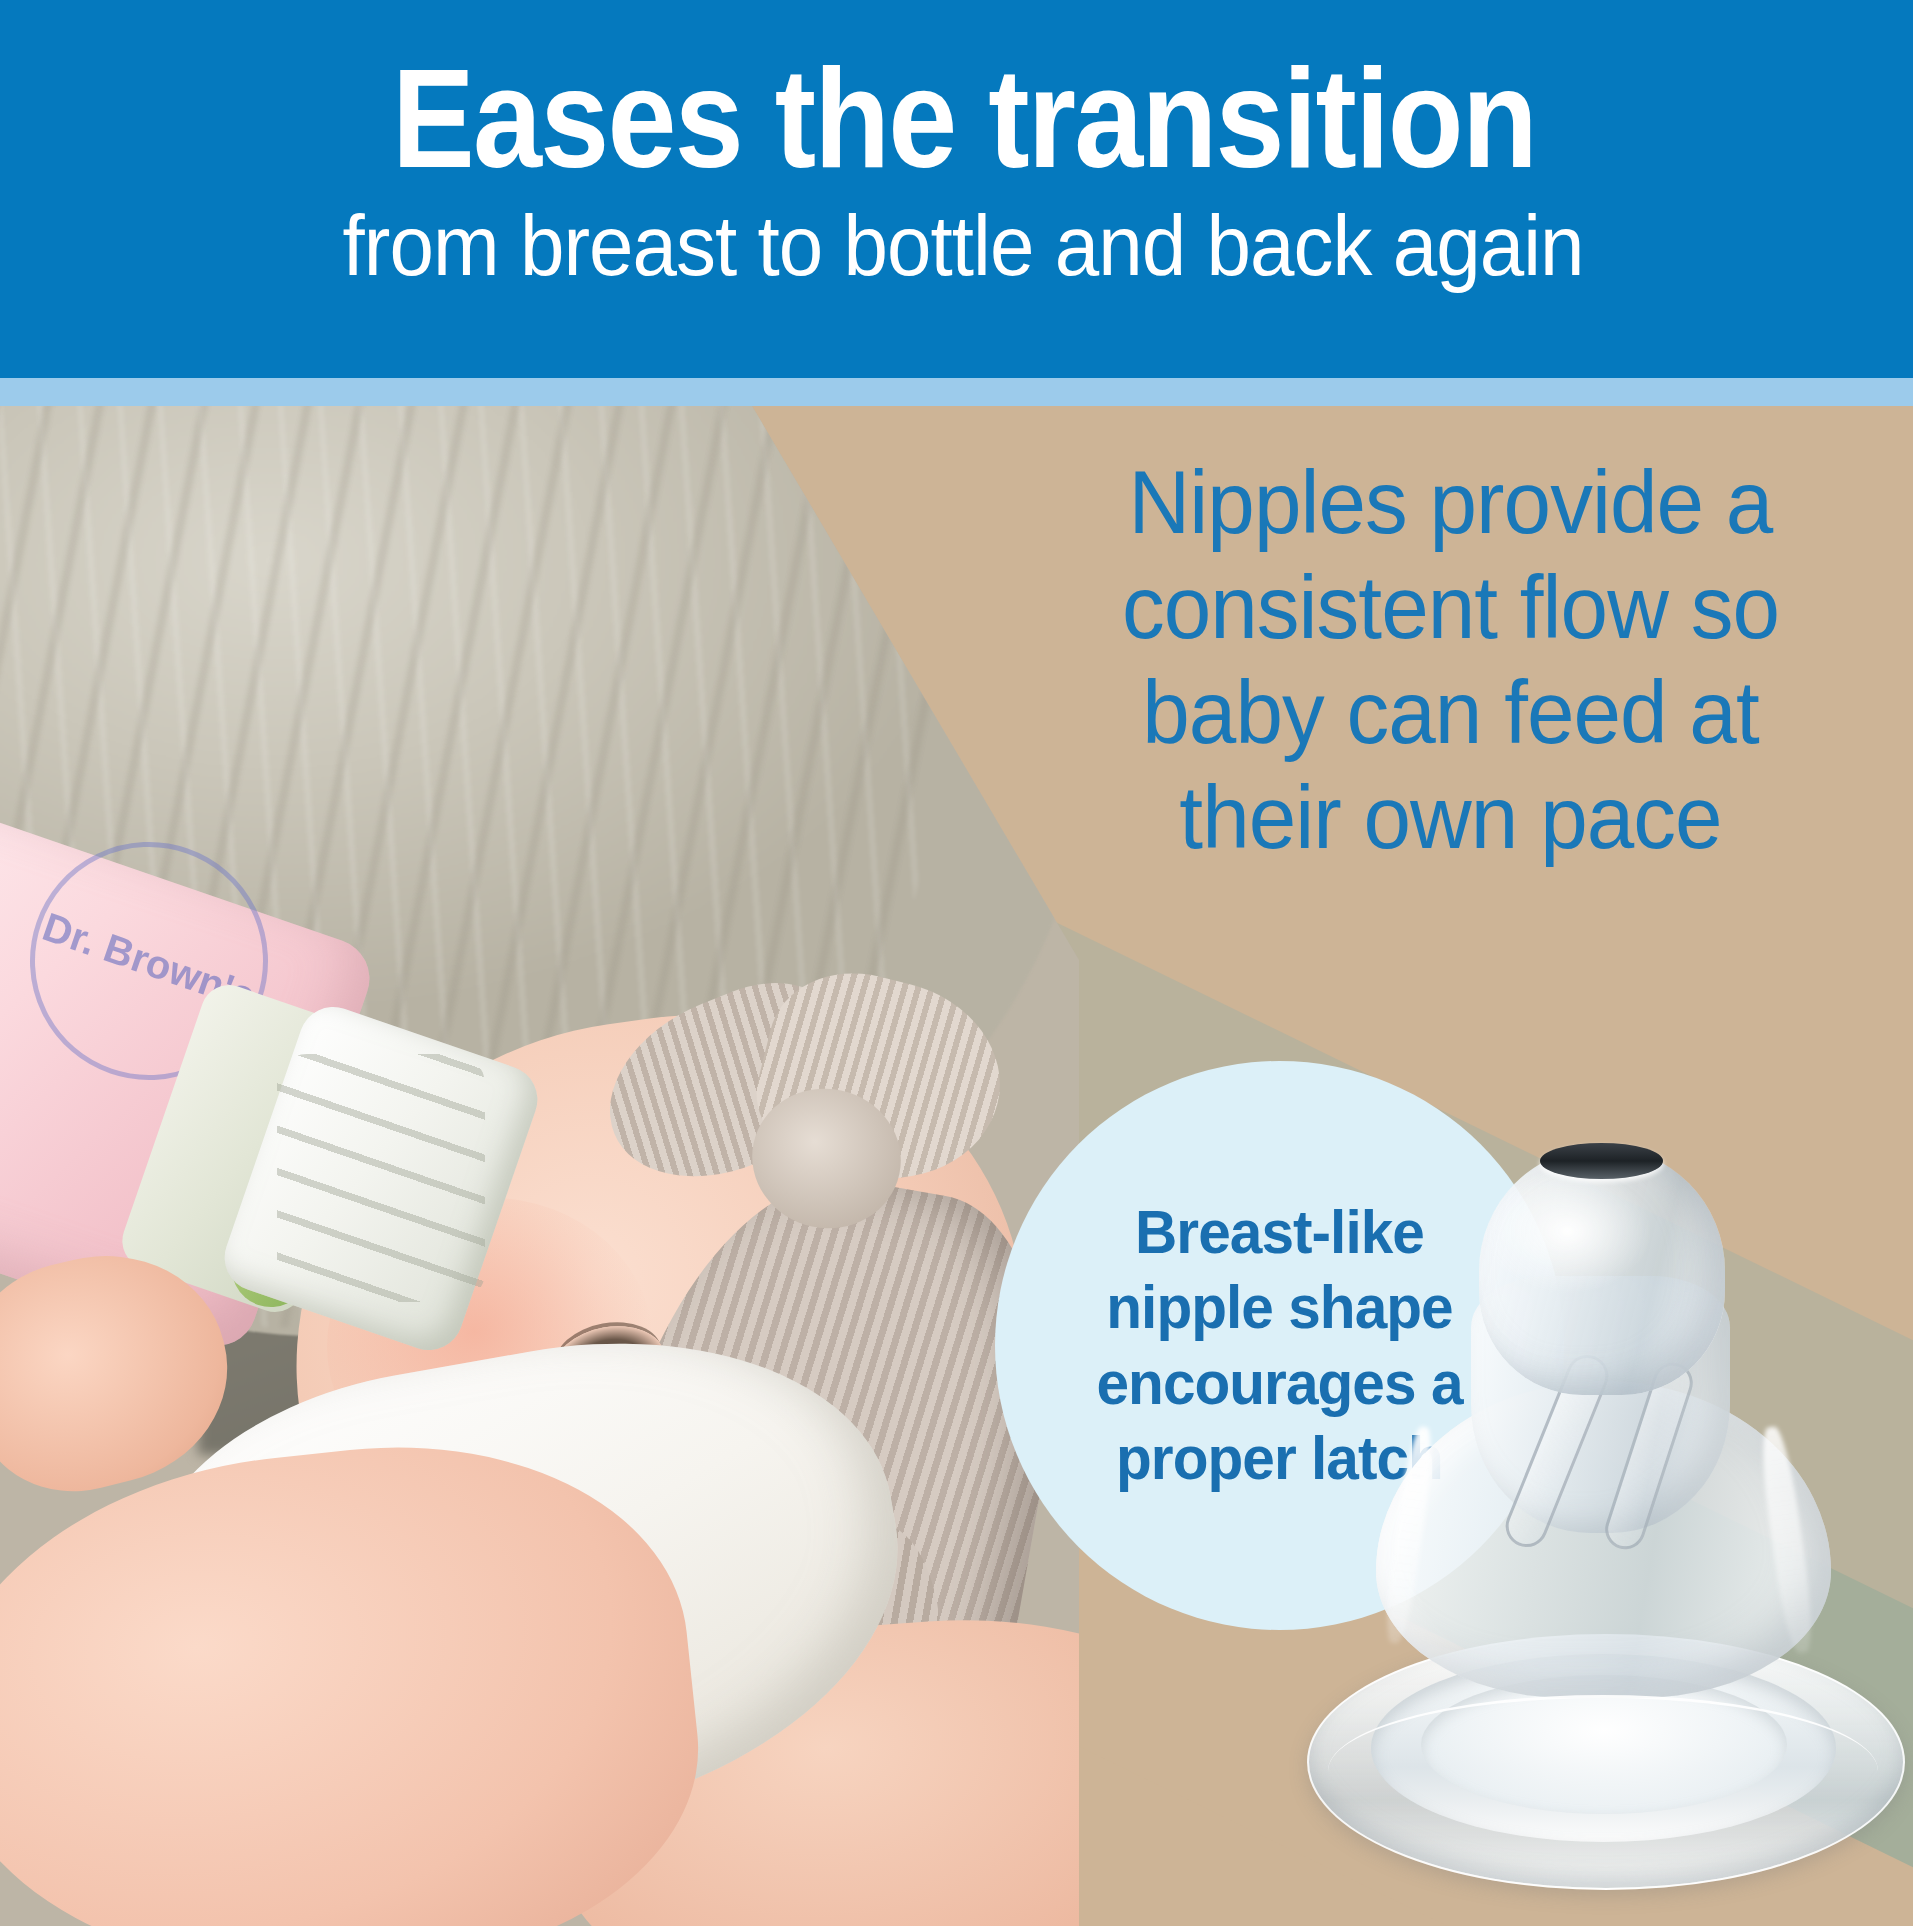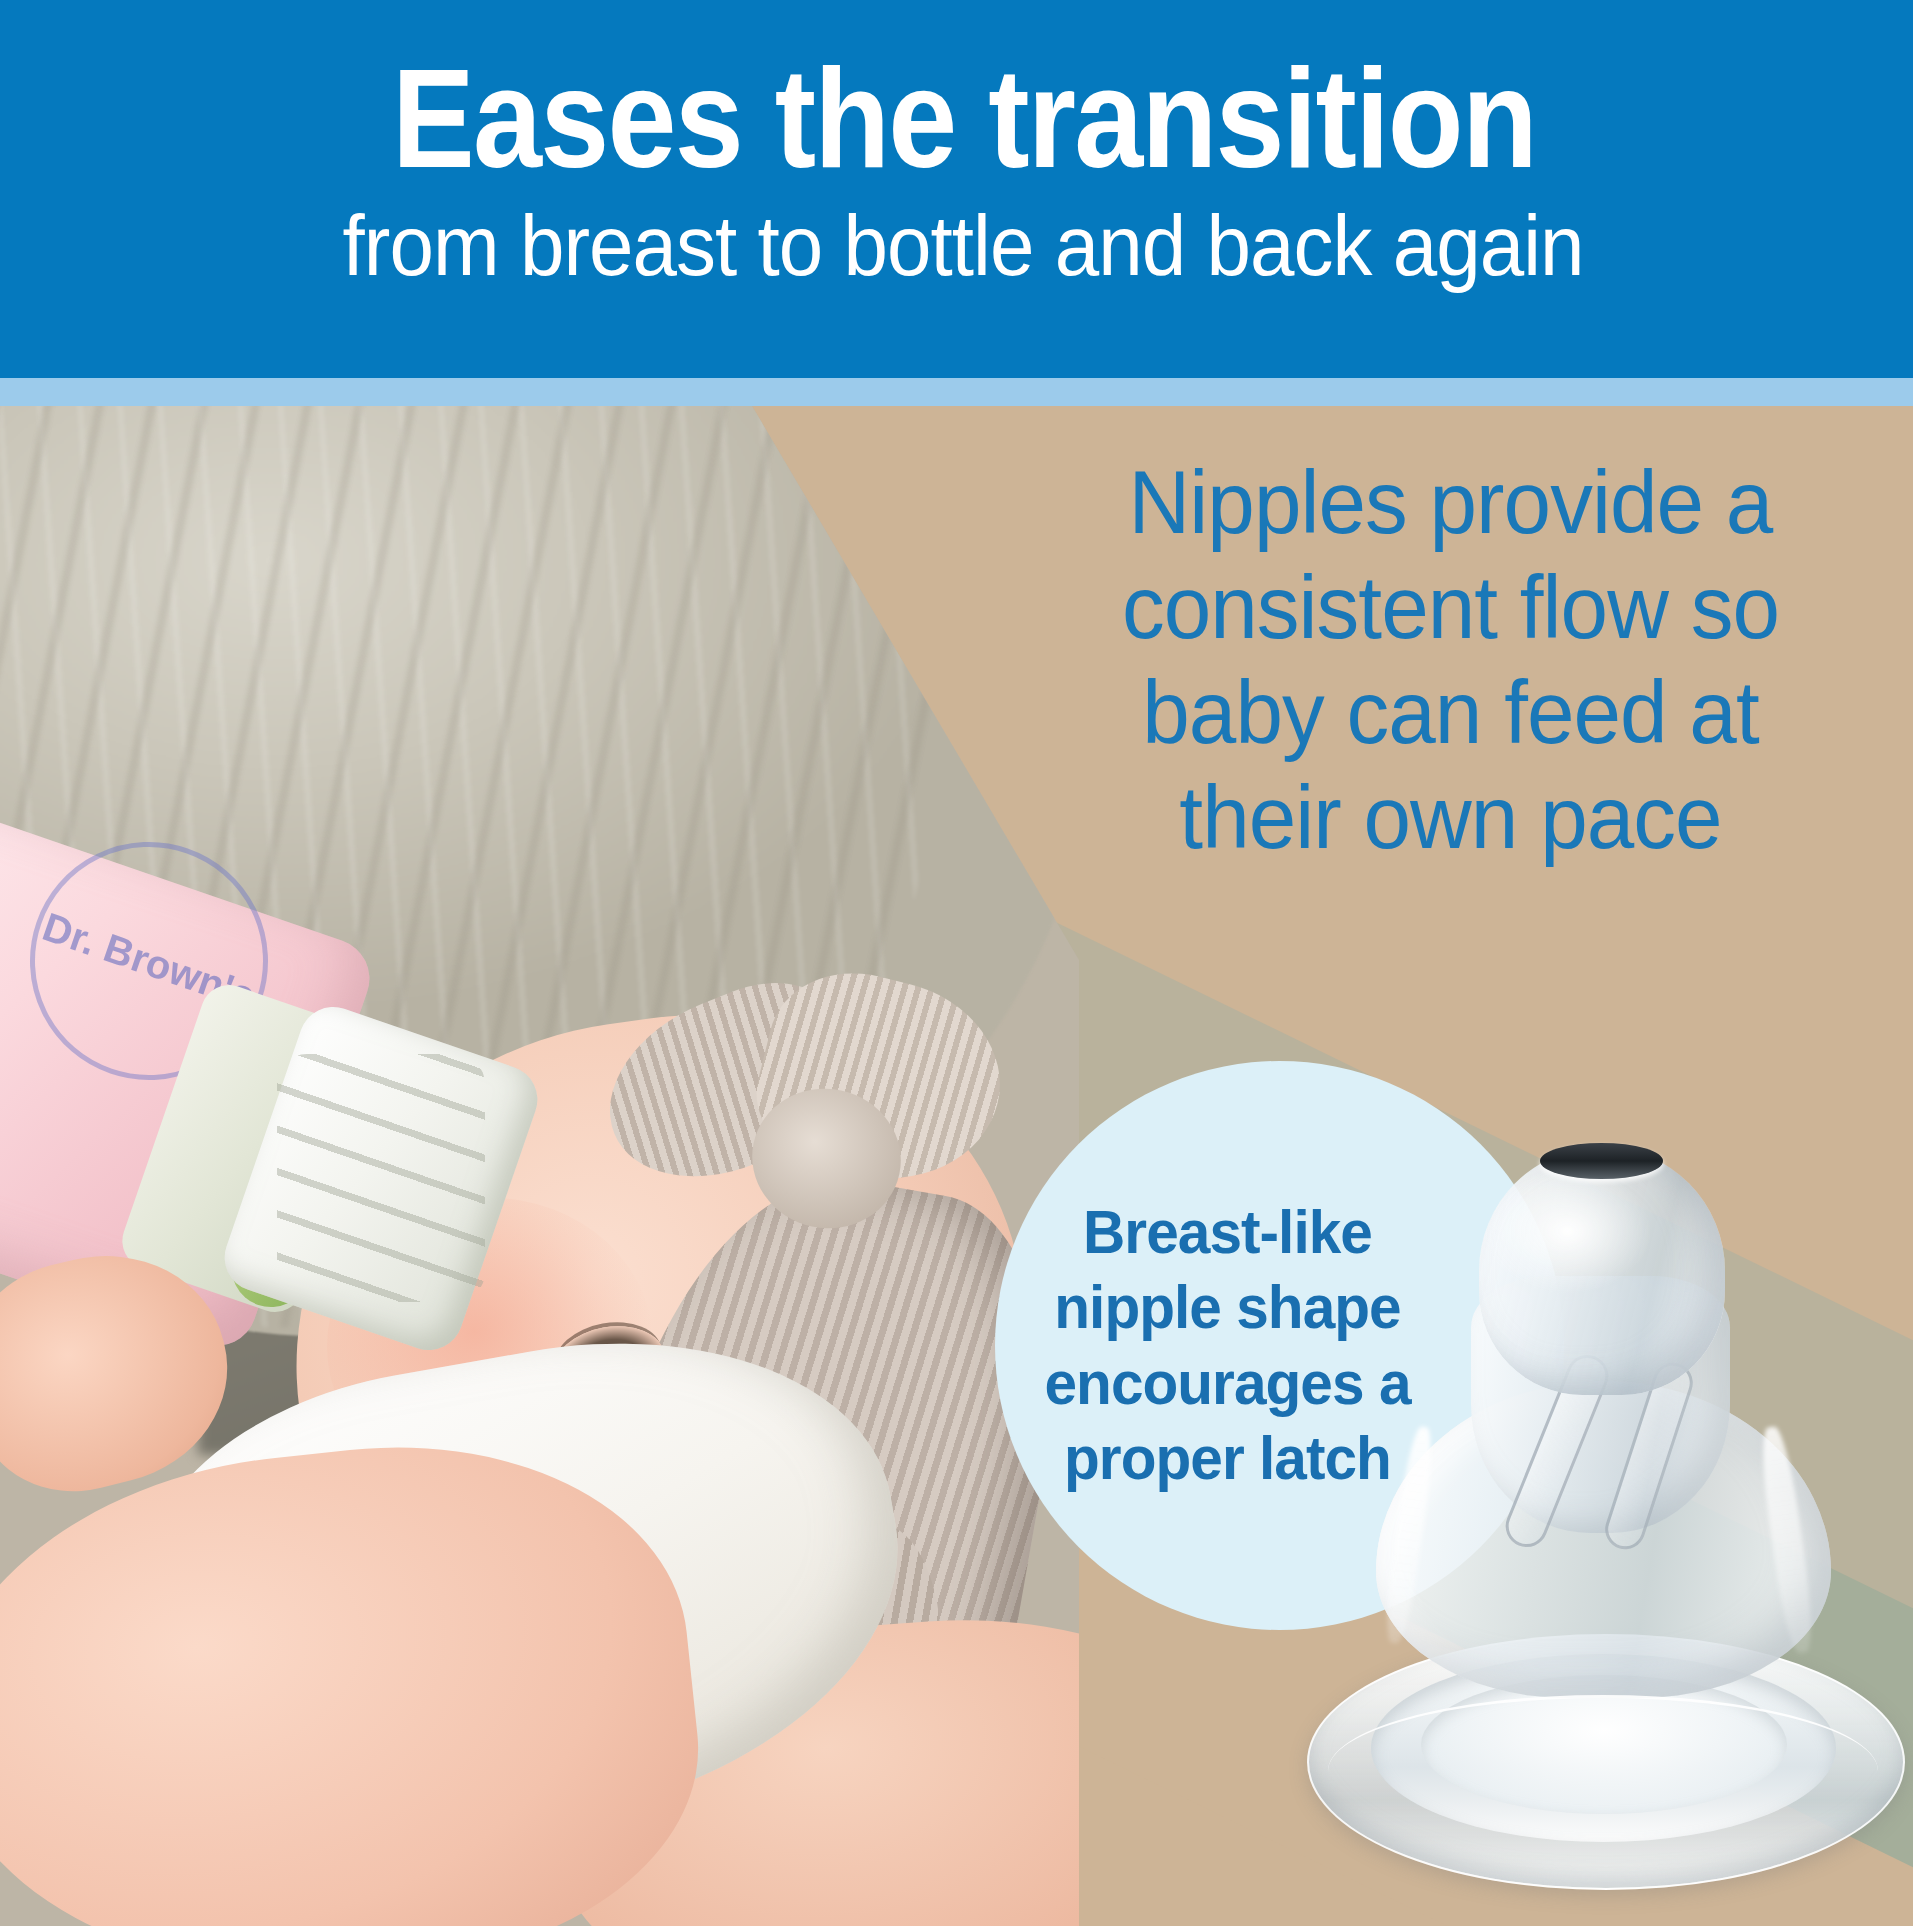--- a/index.html
+++ b/index.html
@@ -254,21 +254,21 @@
   }
   .right-text div{white-space:nowrap;}
 
   
   .callout{
     position:absolute;
     left:995px;top:1061px;
     width:569px;height:569px;
     border-radius:50%;
     background:#dcf0f8;
-    display:flex;align-items:center;
+    display:flex;align-items:center;justify-content:center;
   }
   .callout-text{
     color:#1a6fb0;
     font-family:"Liberation Sans",sans-serif;
     font-weight:bold;
     font-size:61px;
     line-height:1.23;
     text-align:center;
     letter-spacing:-1px;
     transform:scaleX(0.96);

